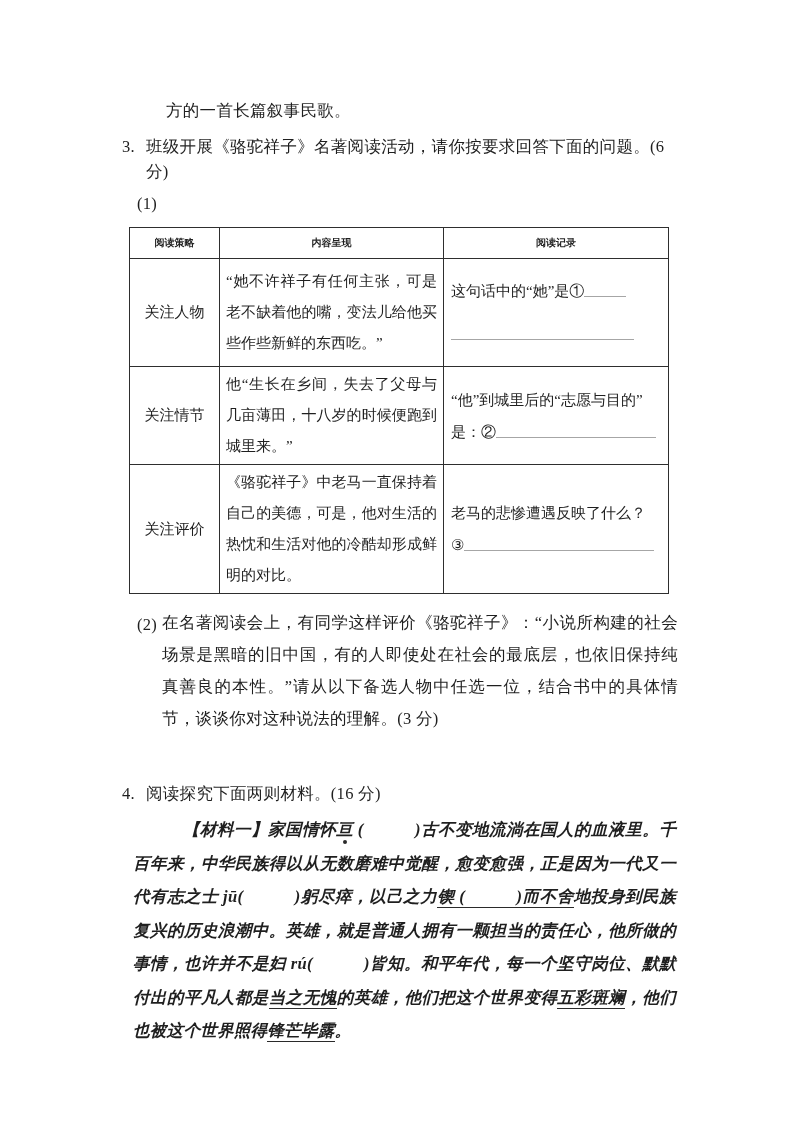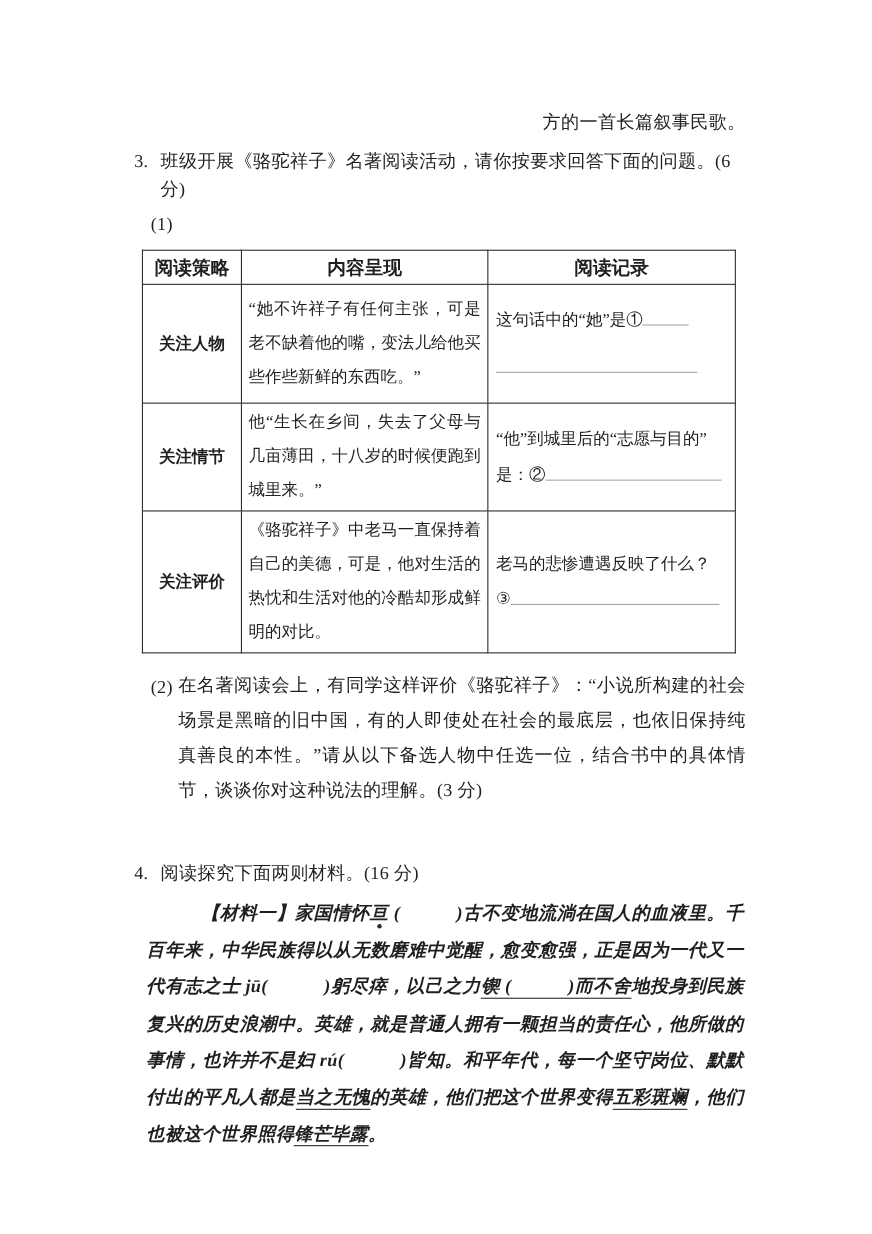--- a/index.html
+++ b/index.html
@@ -15,21 +15,20 @@
   .content {
     position:absolute;
     left:122px; top:0;
     width:556px;
     font-size:16.5px;
     letter-spacing:0.3px;
   }
   .intro-line {
     margin:99px 0 0 44px;
     line-height:23px;
-    text-align:right;
   }
   .q-line {
     display:flex;
     margin-top:12px;
     line-height:25px;
   }
   .q-num { flex:0 0 24px; }
   .q-text { flex:1; }
   .sub-line {
     display:flex;
@@ -47,31 +46,30 @@
     font-size:15px;
     letter-spacing:0;
   }
   table.rec-table th, table.rec-table td {
     border:1.5px solid #2e2e2e;
   }
   table.rec-table thead tr { height:31px; }
   table.rec-table th {
     font-family:"Liberation Sans","DejaVu Sans",sans-serif;
     font-weight:bold;
-    font-size:17px;
+    font-size:10px;
     text-align:center;
     vertical-align:middle;
   }
   tr.r1 { height:97px; }
   tr.r2 { height:96px; }
   tr.r3 { height:122px; }
   td.c1 {
     text-align:center;
     vertical-align:middle;
-    font-weight:bold;
   }
   td.c2 {
     vertical-align:middle;
     padding:2px 6px;
     line-height:31px;
     text-align:justify;
   }
   td.c3 {
     vertical-align:middle;
     padding:16px 7px;

